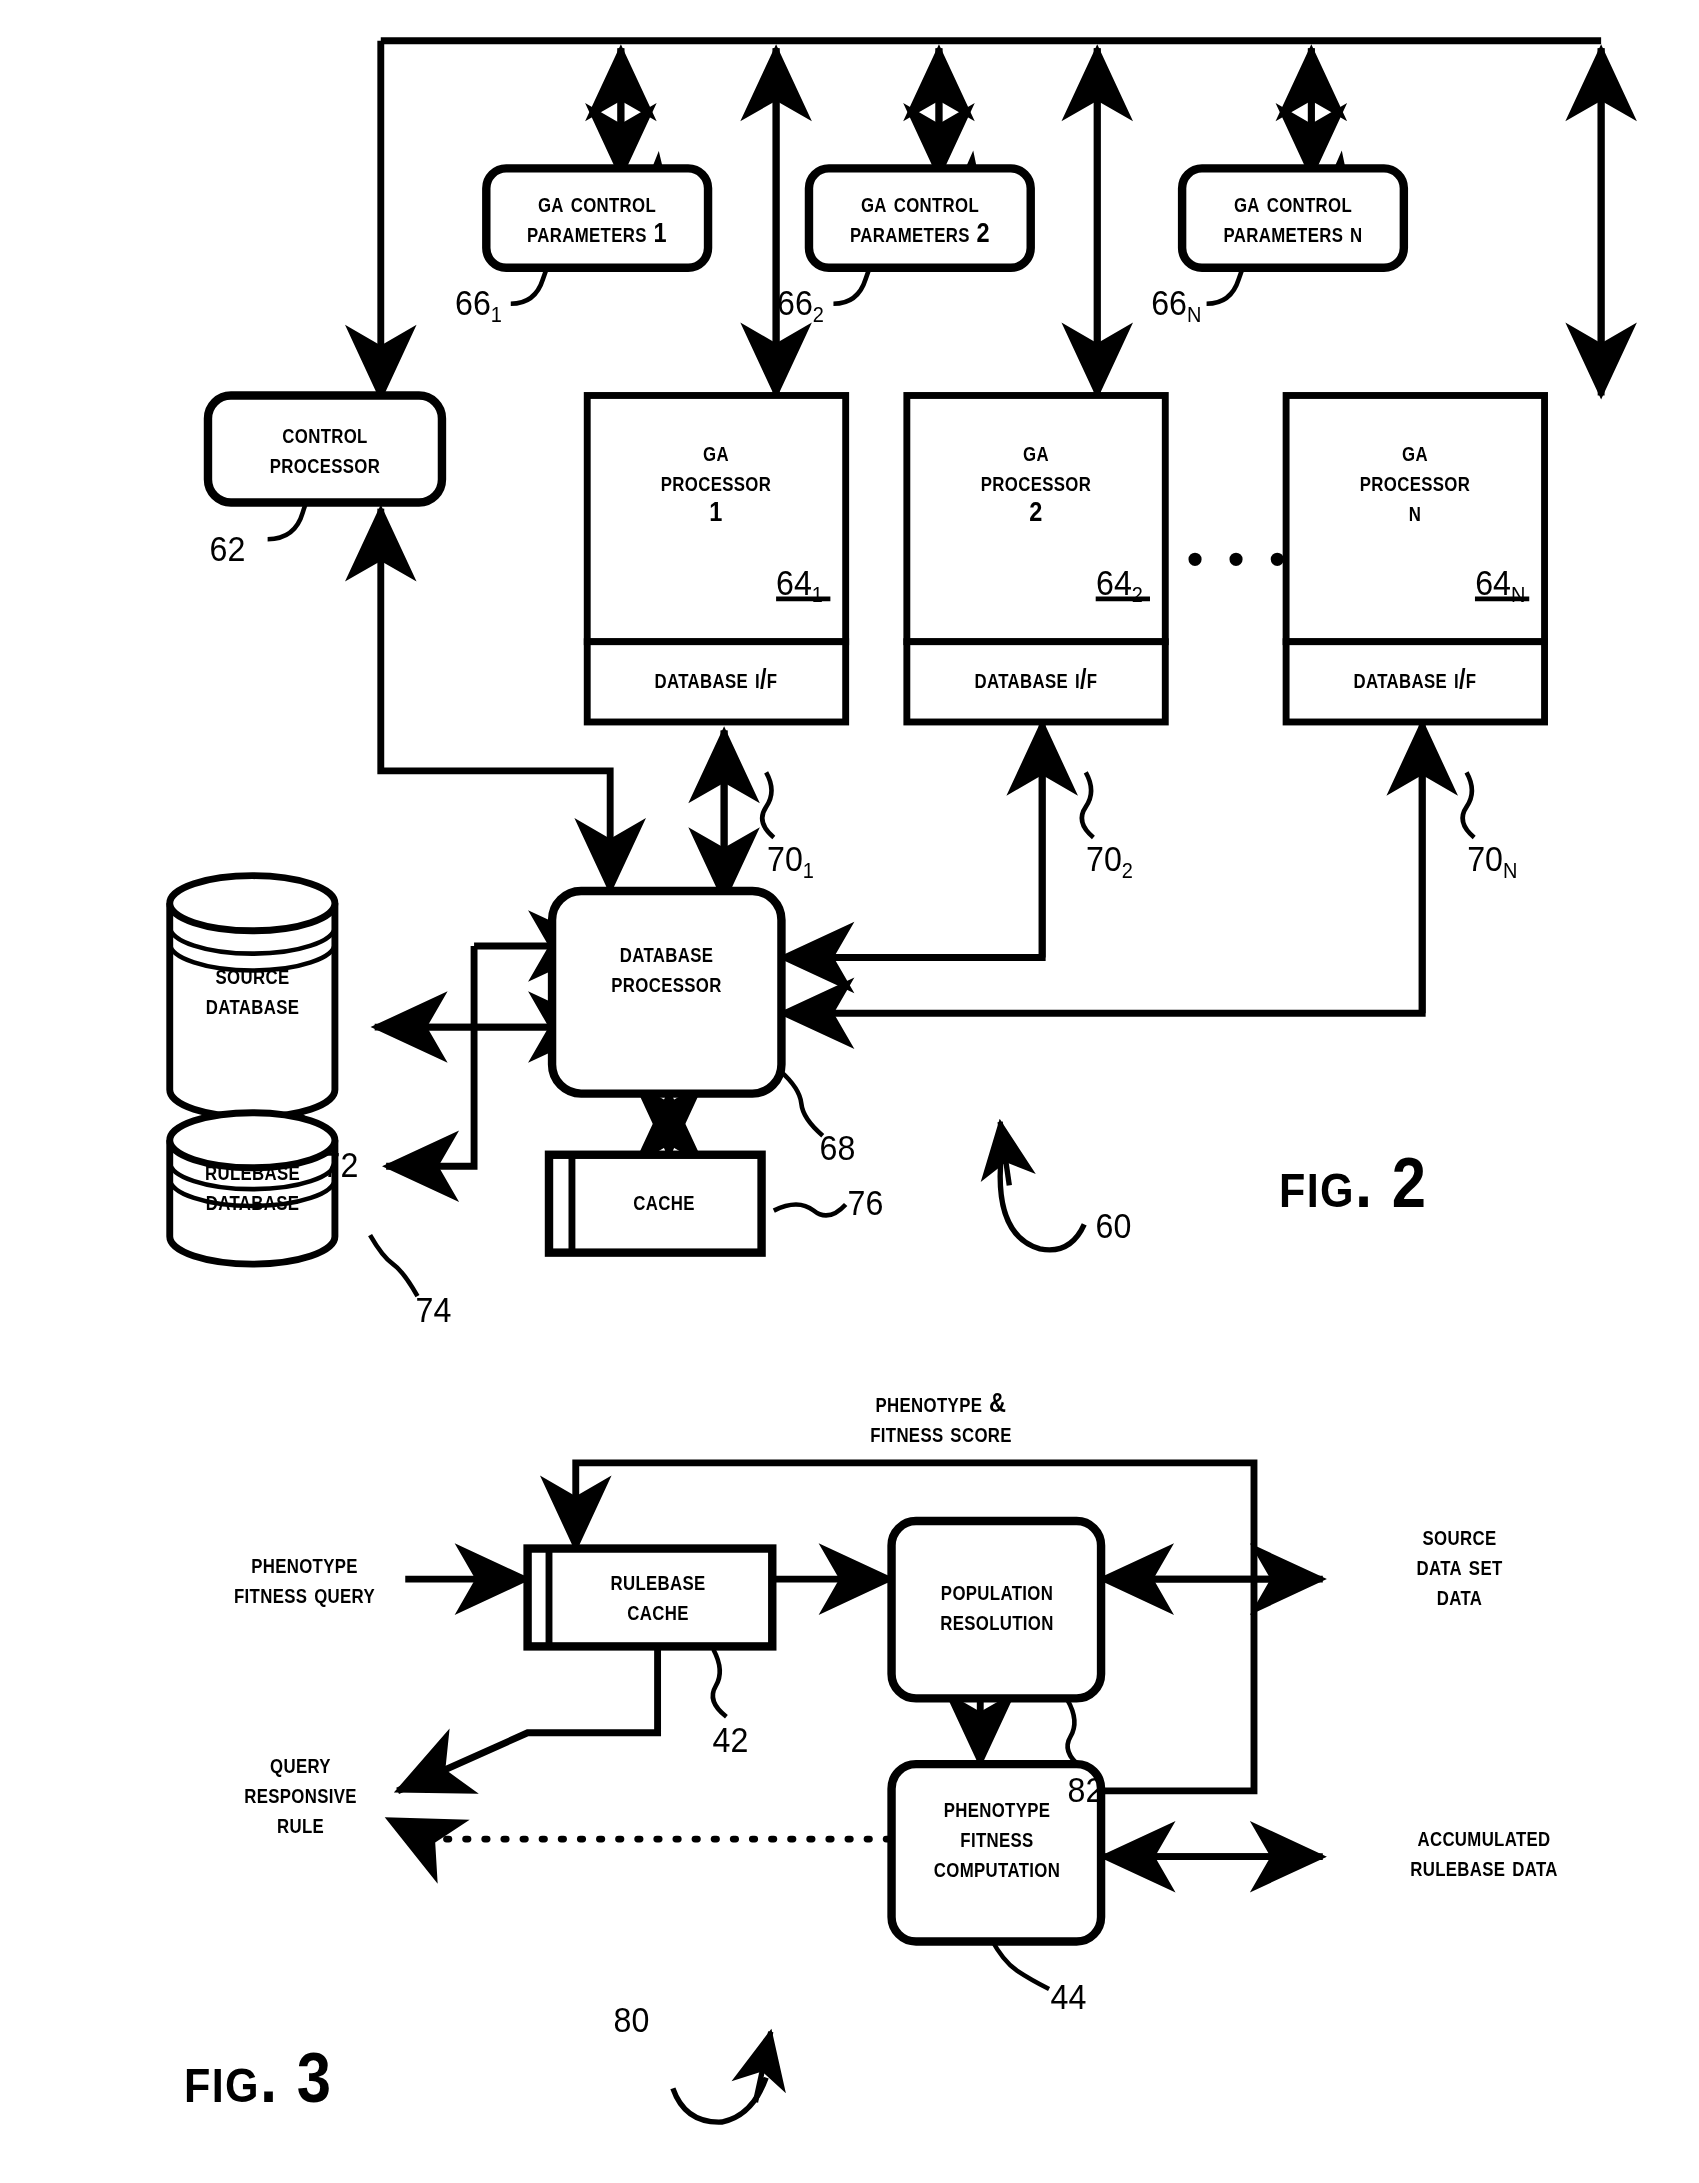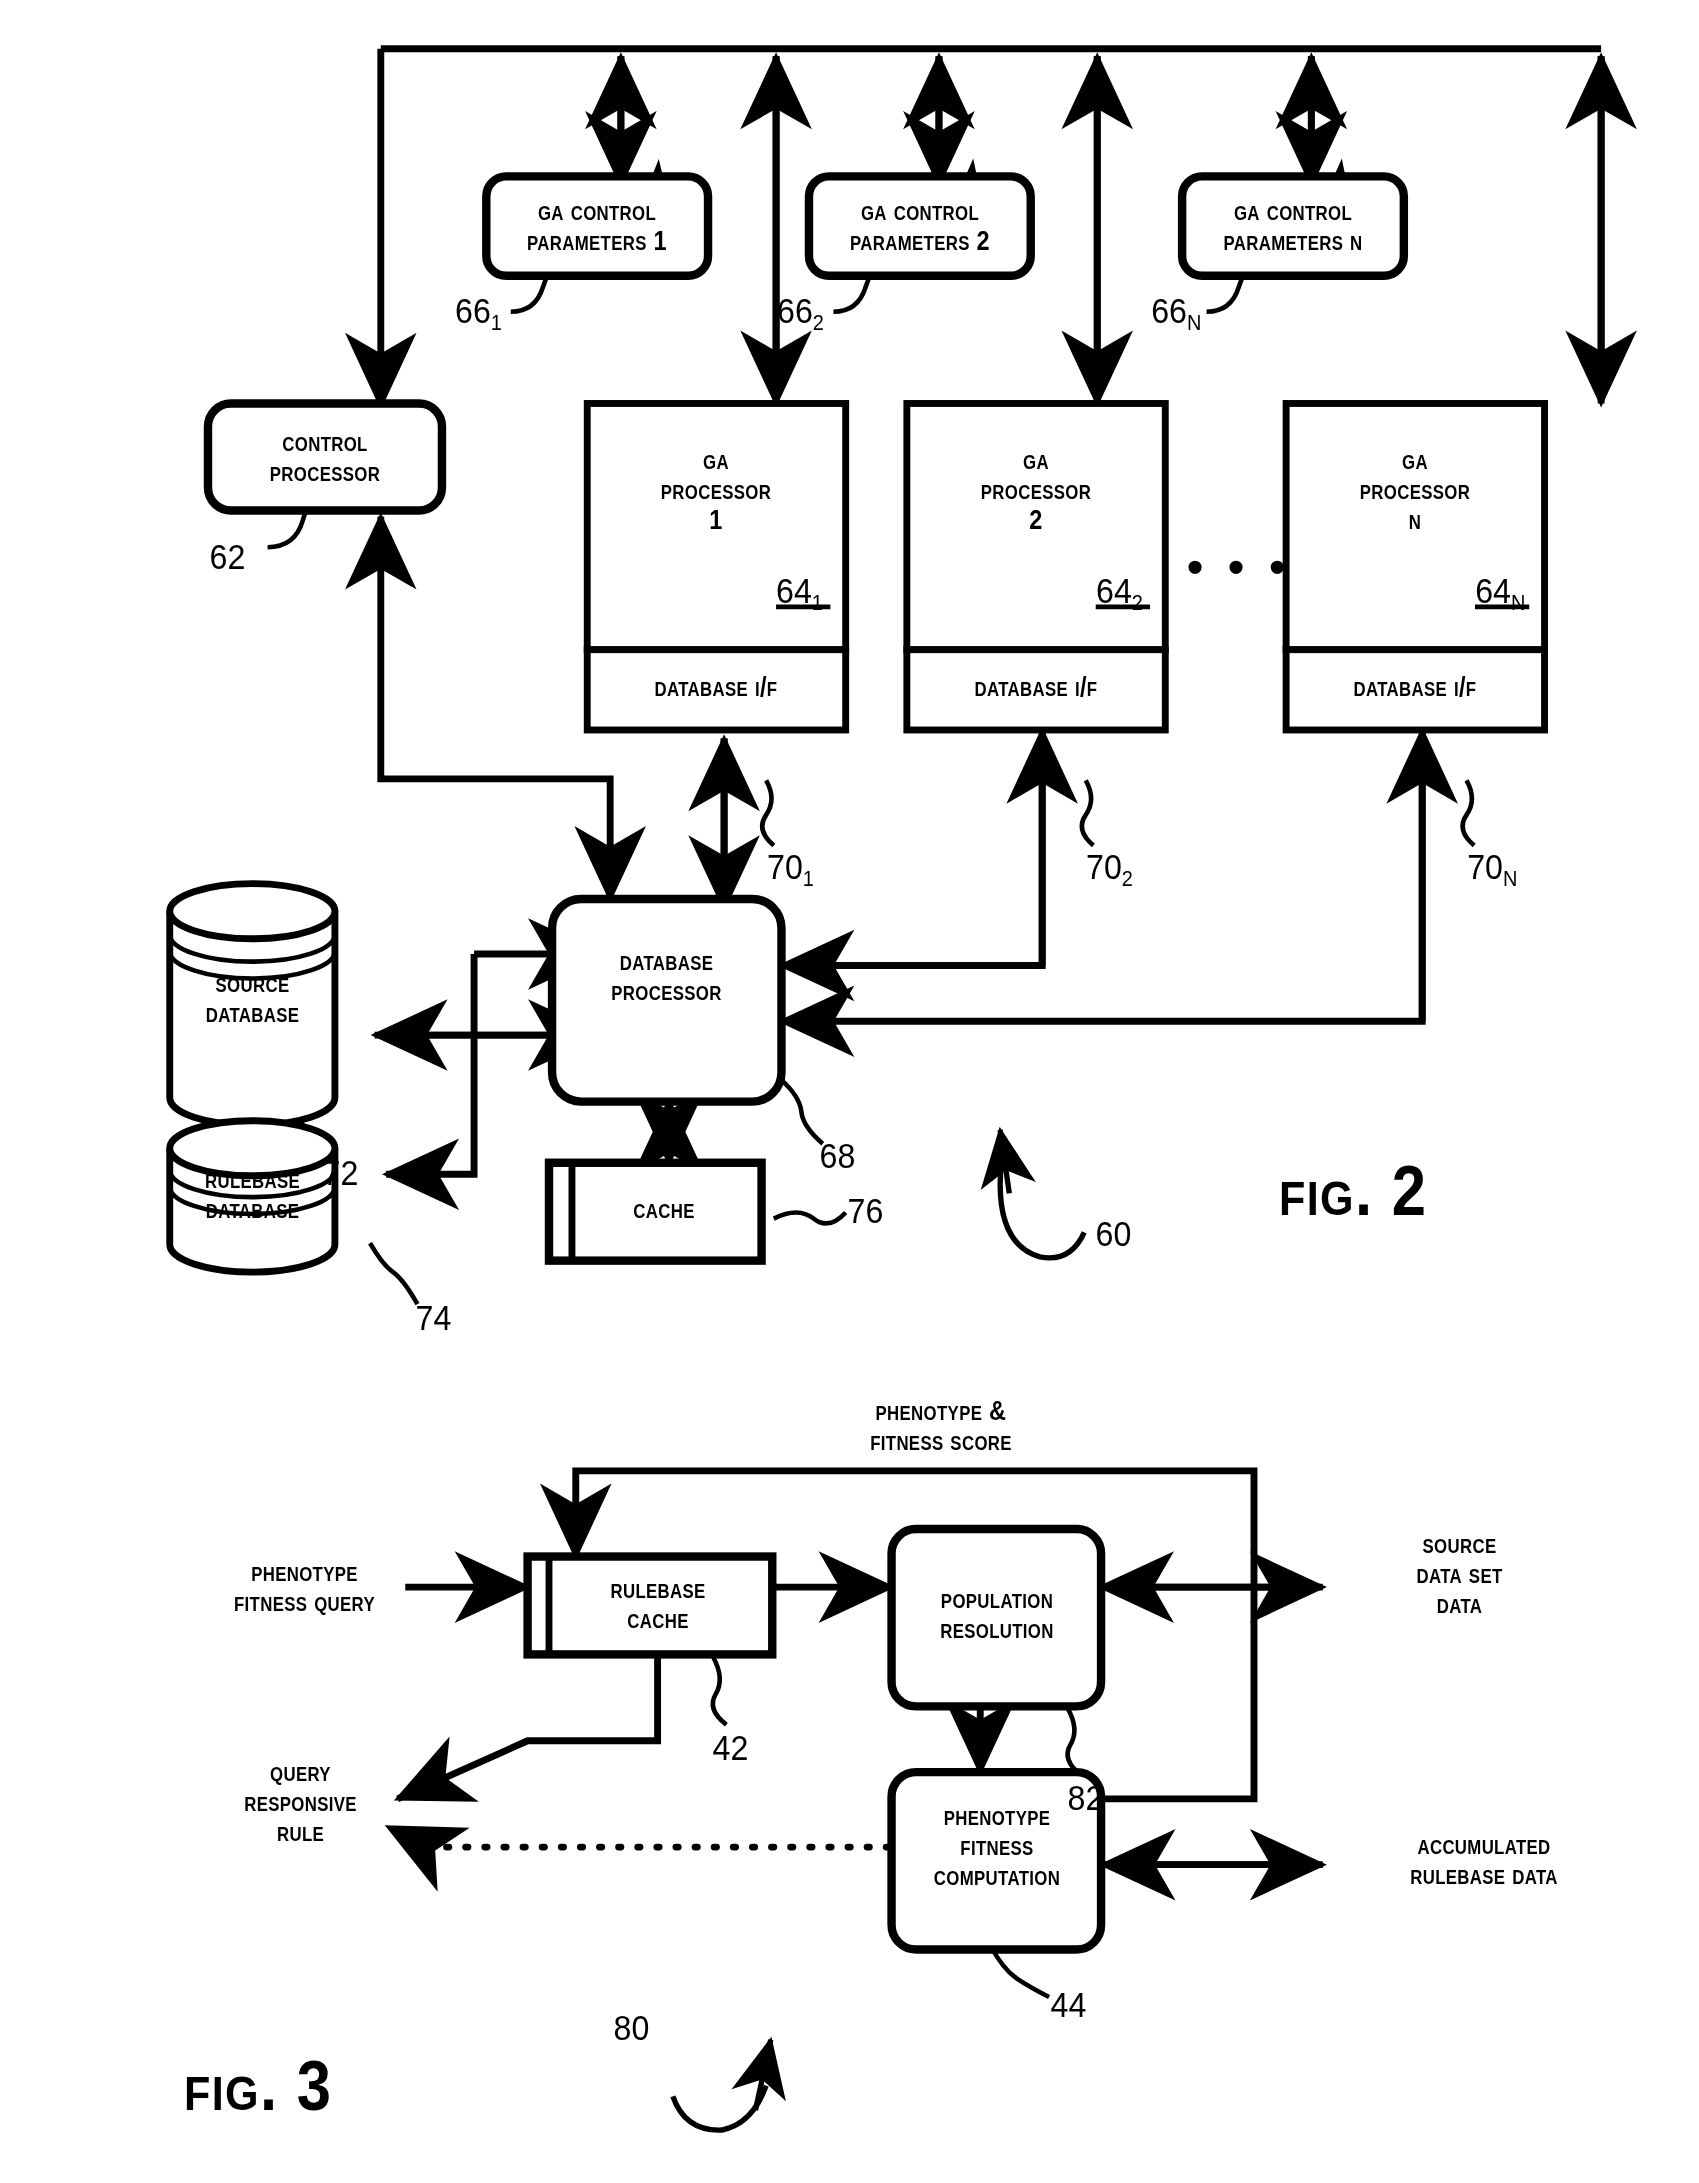--- a/index.html
+++ b/index.html
@@ -9,21 +9,21 @@
   }
   body {
     width: 1699px;
     height: 2183px;
     position: relative;
     font-family: "Liberation Sans", sans-serif;
     overflow: hidden;
   }
   #sheet {
     position: absolute;
-    left: 0; top: 12px;
+    left: 0; top: 4px;
     width: 1699px;
     height: 1847px;
   }
   svg#art {
     position: absolute;
     left: 0; top: 0;
     width: 1699px;
     height: 2183px;
   }
   

